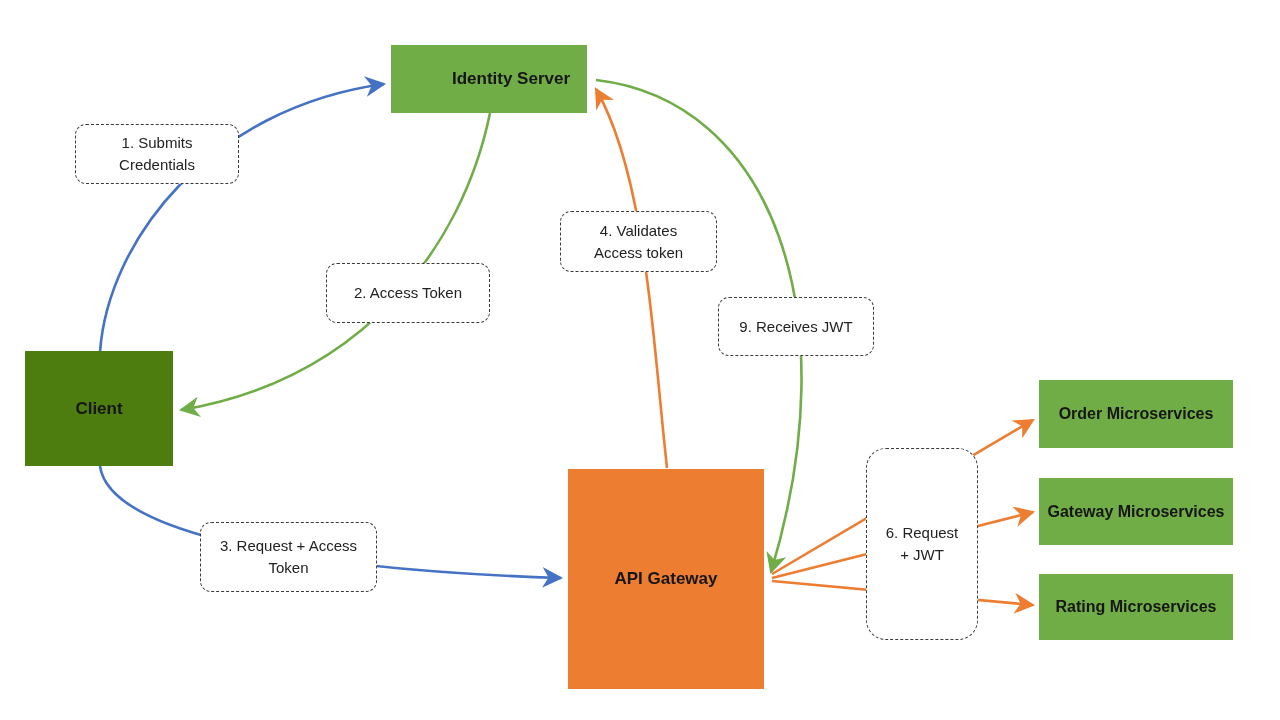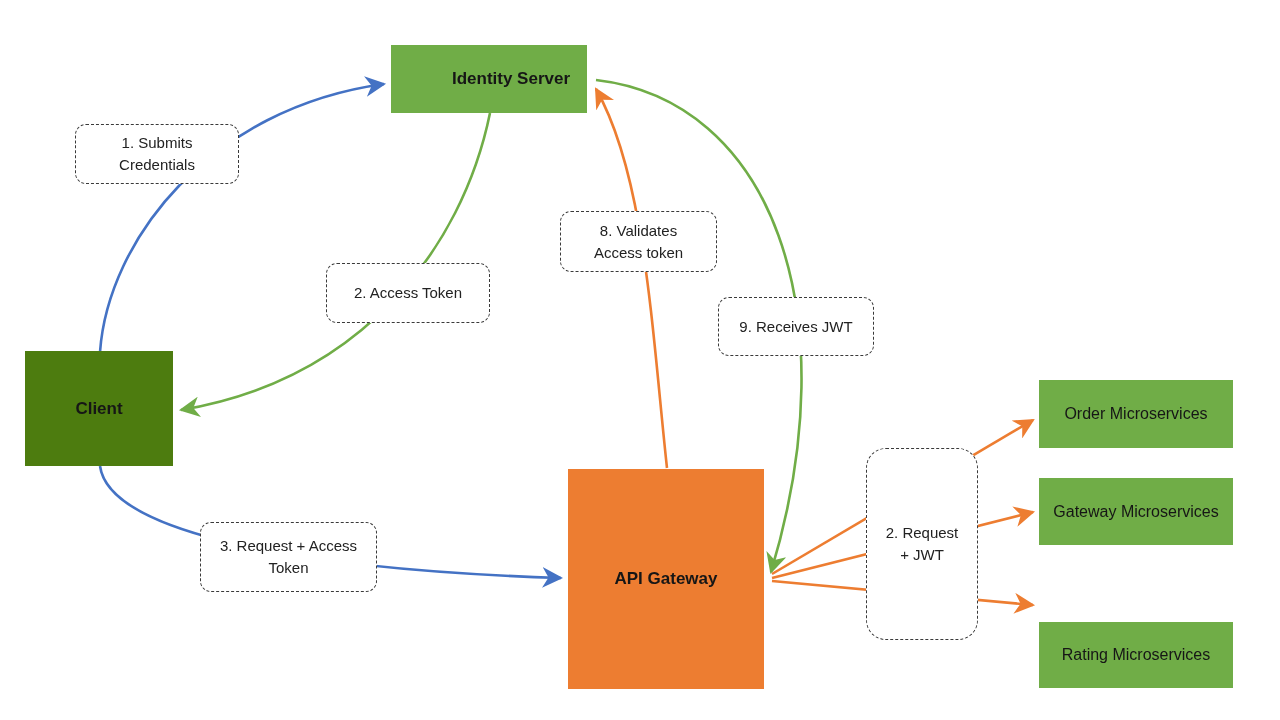--- a/index.html
+++ b/index.html
@@ -13,21 +13,21 @@
   .canvas svg{position:absolute;left:0;top:0;z-index:1;}
   .node{
     position:absolute;
     display:flex;align-items:center;justify-content:center;
     text-align:center;
     color:#161616;
     z-index:3;
     box-sizing:border-box;
   }
   .node.big{font-weight:bold;font-size:17px;}
-  .node.ms{font-size:16px;font-weight:normal;}
+  .node.ms{font-size:16px;font-weight:bold;}
   .green{background:#70AD47;}
   .blue{background:#4d7c0f;}
   .orange{background:#ED7D31;justify-content:center;}
   .step{
     position:absolute;
     display:flex;align-items:center;justify-content:center;
     text-align:center;
     background:#ffffff;
     border:1.6px dashed #3a3a3a;
     border-radius:11px;
@@ -86,41 +86,41 @@
   </div>
 
   <div class="node ms green" style="left:1039px;top:380px;width:194px;height:68px;">
     <span>Order Microservices</span>
   </div>
 
   <div class="node ms green" style="left:1039px;top:478px;width:194px;height:67px;">
     <span>Gateway Microservices</span>
   </div>
 
-  <div class="node ms green" style="left:1039px;top:574px;width:194px;height:66px;margin-top:48px;">
+  <div class="node ms green" style="left:1039px;top:574px;width:194px;height:66px;">
     <span>Rating Microservices</span>
   </div>
 
   <div class="step" id="step1" style="left:75px;top:124px;width:164px;height:60px;">
     <span>1. Submits Credentials</span>
   </div>
 
   <div class="step" id="step2" style="left:326px;top:263px;width:164px;height:60px;">
     <span>2. Access Token</span>
   </div>
 
   <div class="step" id="step3" style="left:200px;top:522px;width:177px;height:70px;">
     <span>3. Request + Access Token</span>
   </div>
 
   <div class="step" id="step4" style="left:560px;top:211px;width:157px;height:61px;">
-    <span>8. Validates Access token</span>
+    <span>4. Validates Access token</span>
   </div>
 
   <div class="step" id="step5" style="left:718px;top:297px;width:156px;height:59px;">
     <span>9. Receives JWT</span>
   </div>
 
   <div class="step" id="step6" style="left:866px;top:448px;width:112px;height:192px;">
-    <span>2. Request + JWT</span>
+    <span>6. Request + JWT</span>
   </div>
 
 </div>
 
 </body></html>

